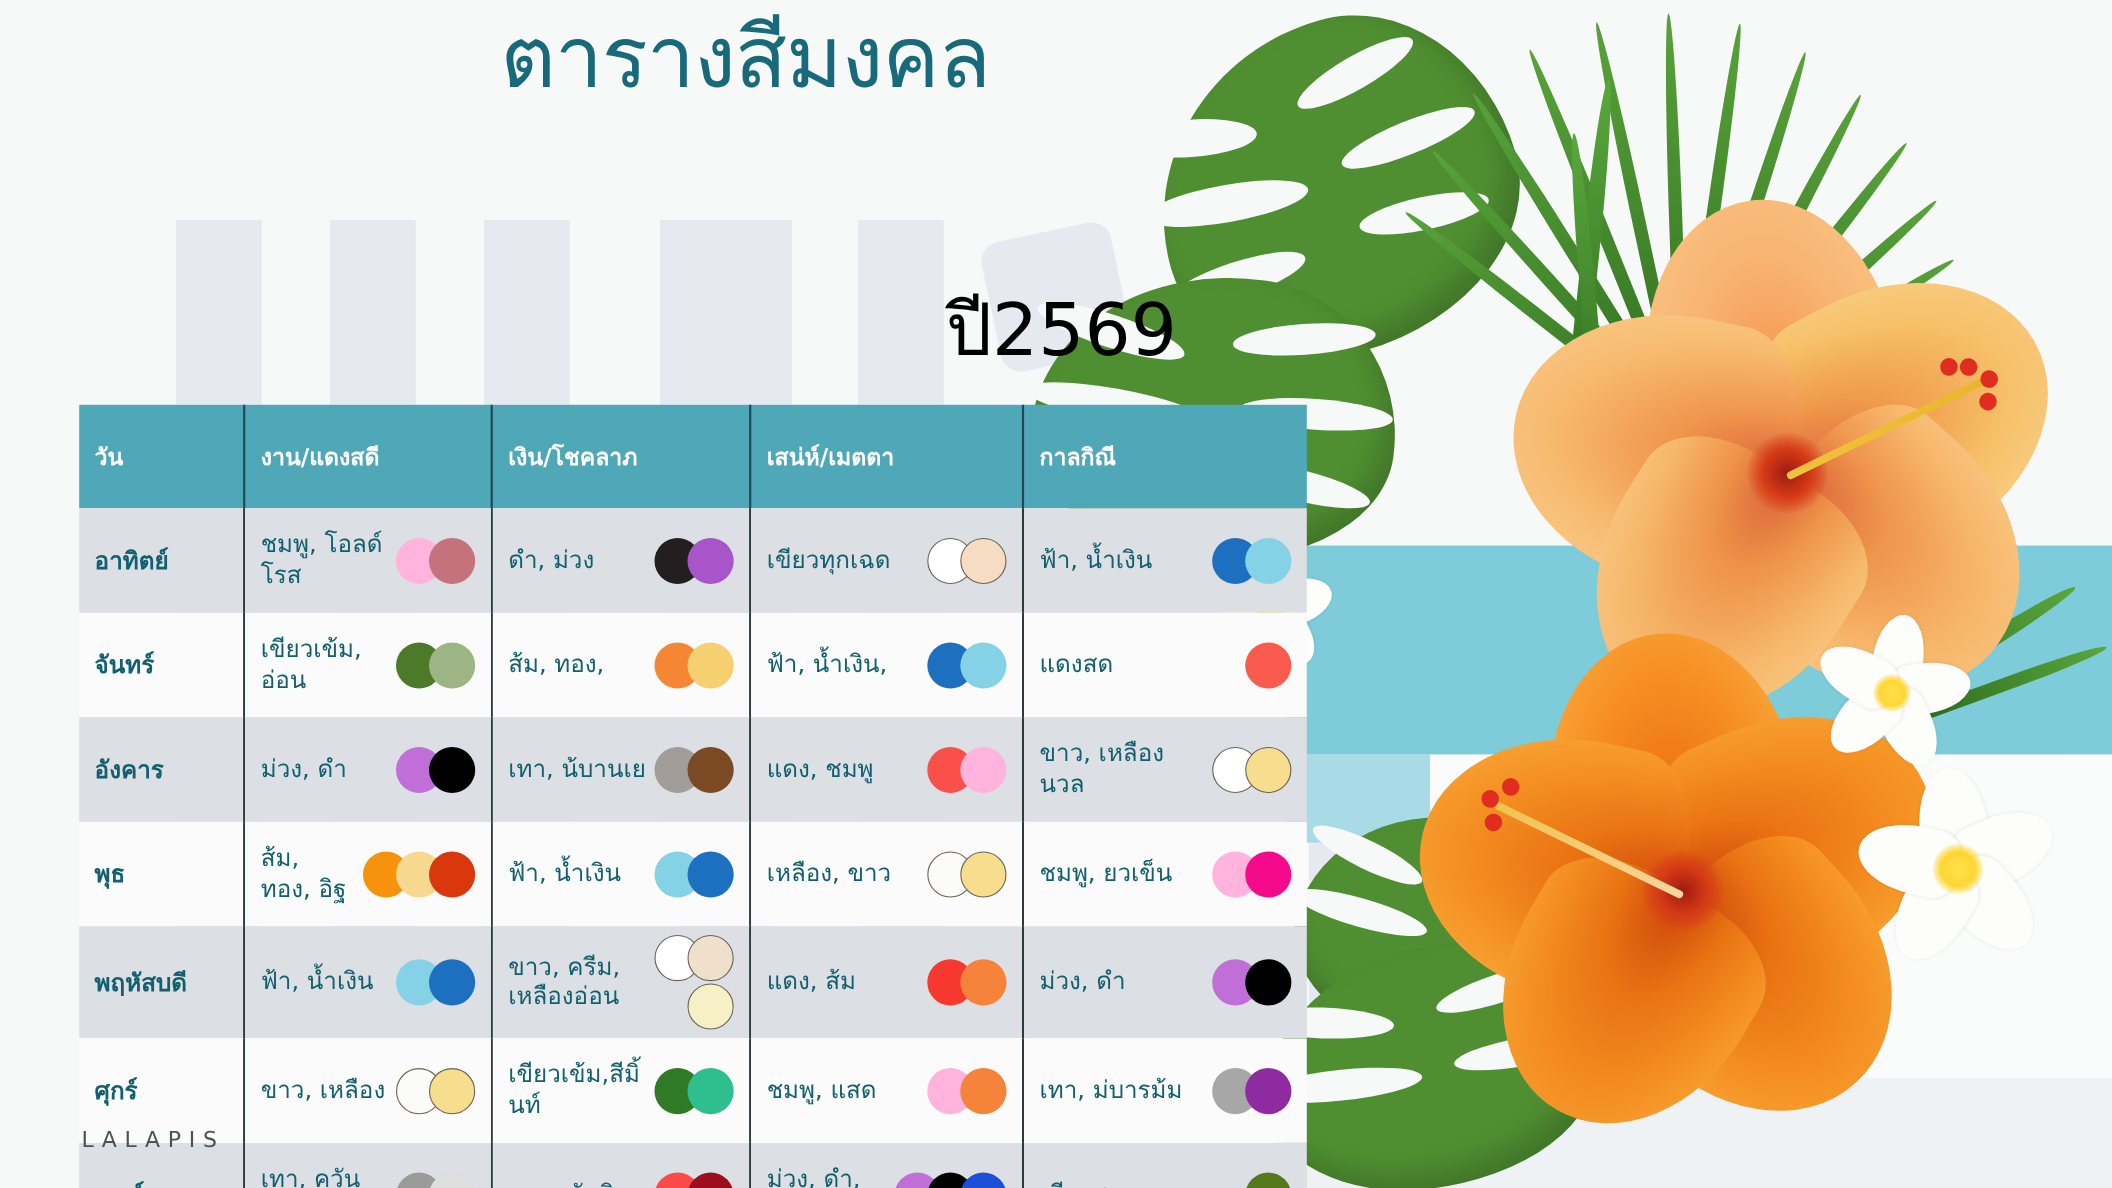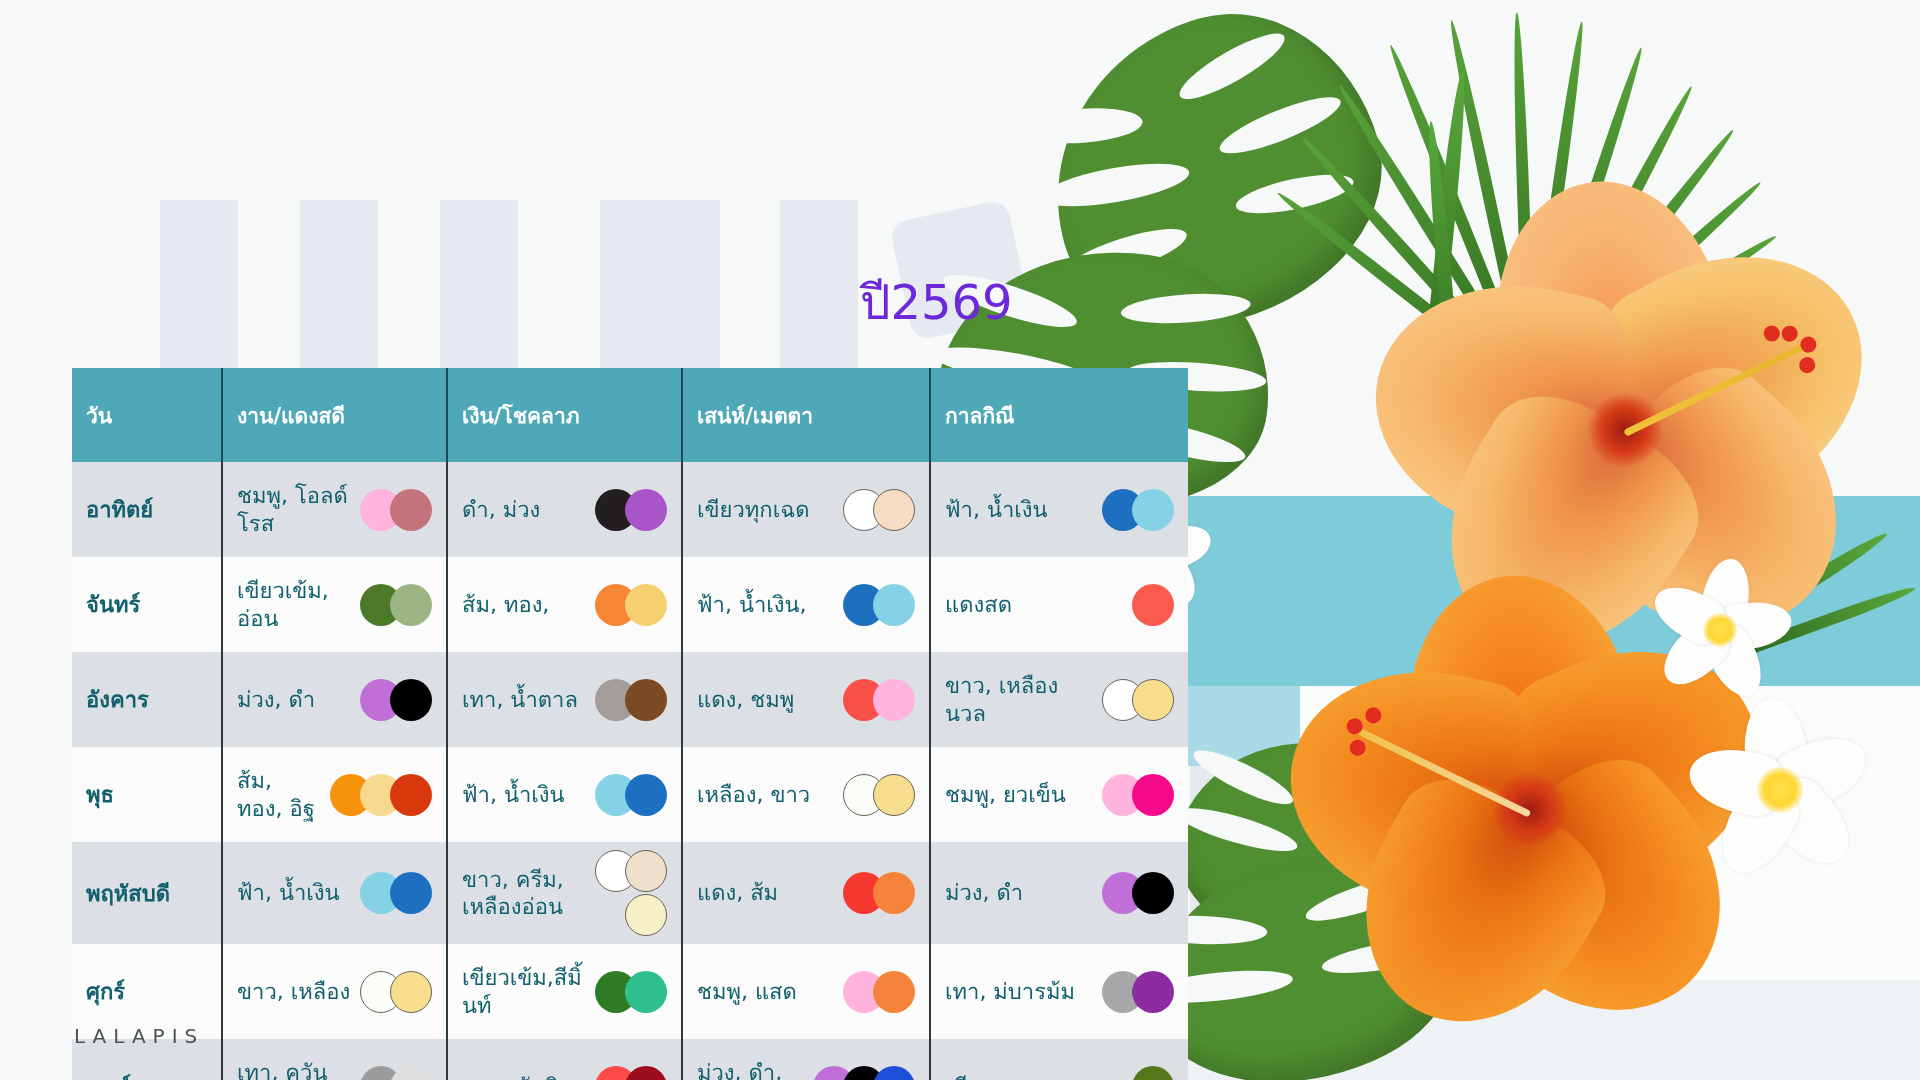--- a/index.html
+++ b/index.html
@@ -22,22 +22,22 @@
     position:absolute;left:0;top:14px;width:900px;text-align:right;
     font-size:78px;line-height:1;color:#186a7a;font-weight:400;
     letter-spacing:-1px;
   }
   .title-big{
     position:absolute;left:0;top:96px;width:880px;text-align:right;
     font-size:168px;line-height:1;color:#186a7a;font-weight:700;
     letter-spacing:-2px;
   }
   .title-year{
-    position:absolute;left:860px;top:278px;
-    font-size:48px;line-height:1;color:#6d28d9;font-weight:500;
+    position:absolute;left:860px;top:268px;
+    font-size:66px;line-height:1;color:#000000;font-weight:500;
   }
 
   
   #table-wrap{position:absolute;left:72px;top:368px;width:1116px;z-index:7;}
   table.color-table{border-collapse:collapse;width:1116px;table-layout:fixed;}
   table.color-table th{
     background:#4ea8b8;color:#ffffff;font-size:21px;font-weight:700;
     text-align:left;padding:16px 14px;height:62px;vertical-align:middle;
     border-right:2px solid #1f4b56;
   }
@@ -255,20 +255,21 @@
     <div class="pl-petal" style="width:62px;height:92px;margin-left:-31px;margin-top:-92px;transform:rotate(-6deg);"></div>
     <div class="pl-petal" style="width:62px;height:92px;margin-left:-31px;margin-top:-92px;transform:rotate(66deg);"></div>
     <div class="pl-petal" style="width:62px;height:92px;margin-left:-31px;margin-top:-92px;transform:rotate(138deg);"></div>
     <div class="pl-petal" style="width:62px;height:92px;margin-left:-31px;margin-top:-92px;transform:rotate(210deg);"></div>
     <div class="pl-petal" style="width:62px;height:92px;margin-left:-31px;margin-top:-92px;transform:rotate(282deg);"></div>
     <div class="pl-center" style="width:46px;height:46px;"></div>
   </div>
 </div>
 
 <div id="header">
+  <div class="title-small">ตารางสีมงคล</div>
   <div class="title-year">ปี2569</div>
 </div>
 
 <div id="table-wrap">
   <table class="color-table">
     <colgroup>
       <col style="width:150px">
         <col style="width:225px">
         <col style="width:235px">
       <col style="width:248px">
@@ -367,21 +368,21 @@
             <div class="cell-inner">
               <span class="cell-text">ม่วง, ดำ</span>
               <span class="sw-group">
                 <span class="swatch" style="background: rgb(192, 111, 216);"></span>
                 <span class="swatch" style="background: rgb(0, 0, 0);"></span>
               </span>
             </div>
           </td>
           <td>
             <div class="cell-inner">
-              <span class="cell-text">เทา, น้ำตาล</span>
+              <span class="cell-text">เทา, น้บานเย</span>
               <span class="sw-group">
                 <span class="swatch" style="background: rgb(163, 157, 153);"></span>
                 <span class="swatch" style="background: rgb(122, 74, 37);"></span>
               </span>
             </div>
           </td>
           <td>
             <div class="cell-inner">
               <span class="cell-text">แดง, ชมพู</span>
               <span class="sw-group">

